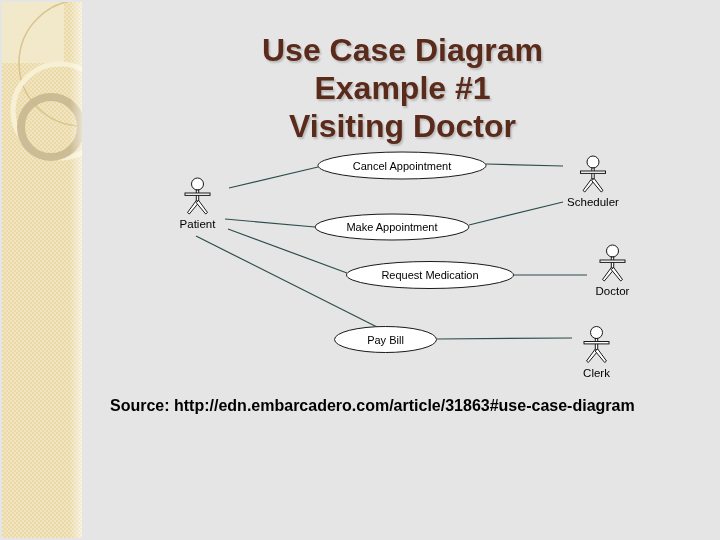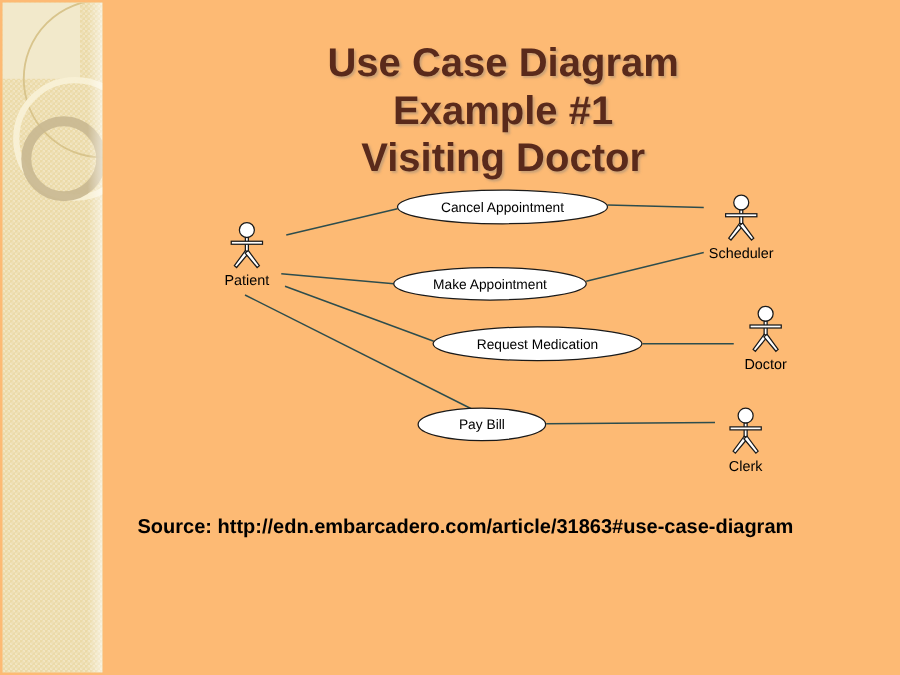--- a/index.html
+++ b/index.html
@@ -1,20 +1,20 @@
 <!DOCTYPE html>
 <html><head>
 <meta charset="utf-8">
 <style>
   html,body{margin:0;padding:0;background:#fff;}
   body{
     width:720px;height:540px;overflow:hidden;
     font-family:"Liberation Sans",sans-serif;
   }
-  .slide{position:relative;width:720px;height:540px;background:#fdba74;}
+  .slide{position:relative;width:720px;height:540px;background:#e5e5e5;}
 
   
   .sidebar{
     position:absolute;left:2px;top:2px;width:80px;height:536px;
     background-color:#ebdaa8;
     background-image:
       linear-gradient(45deg, rgba(255,255,255,.28) 25%, transparent 25%, transparent 75%, rgba(255,255,255,.28) 75%),
       linear-gradient(45deg, rgba(255,255,255,.28) 25%, transparent 25%, transparent 75%, rgba(255,255,255,.28) 75%);
     background-size:4px 4px;
     background-position:0 0,2px 2px;
@@ -35,21 +35,21 @@
     text-shadow:1.5px 1.5px 2px rgba(120,120,120,.4);
   }
   .title span{display:block;}
 
   
   svg.diagram{position:absolute;left:0;top:0;width:720px;height:540px;}
   svg.diagram text{fill:#000;font-family:"Liberation Sans",sans-serif;}
 
   
   .source{
-    position:absolute;left:110px;top:413px;
+    position:absolute;left:110px;top:397px;
     font-size:16px;font-weight:bold;color:#000;white-space:nowrap;
   }
 </style>
 </head>
 <body>
 
 <div class="slide">
 
   <div class="sidebar">
     <svg width="80" height="536" viewBox="0 0 80 536">

